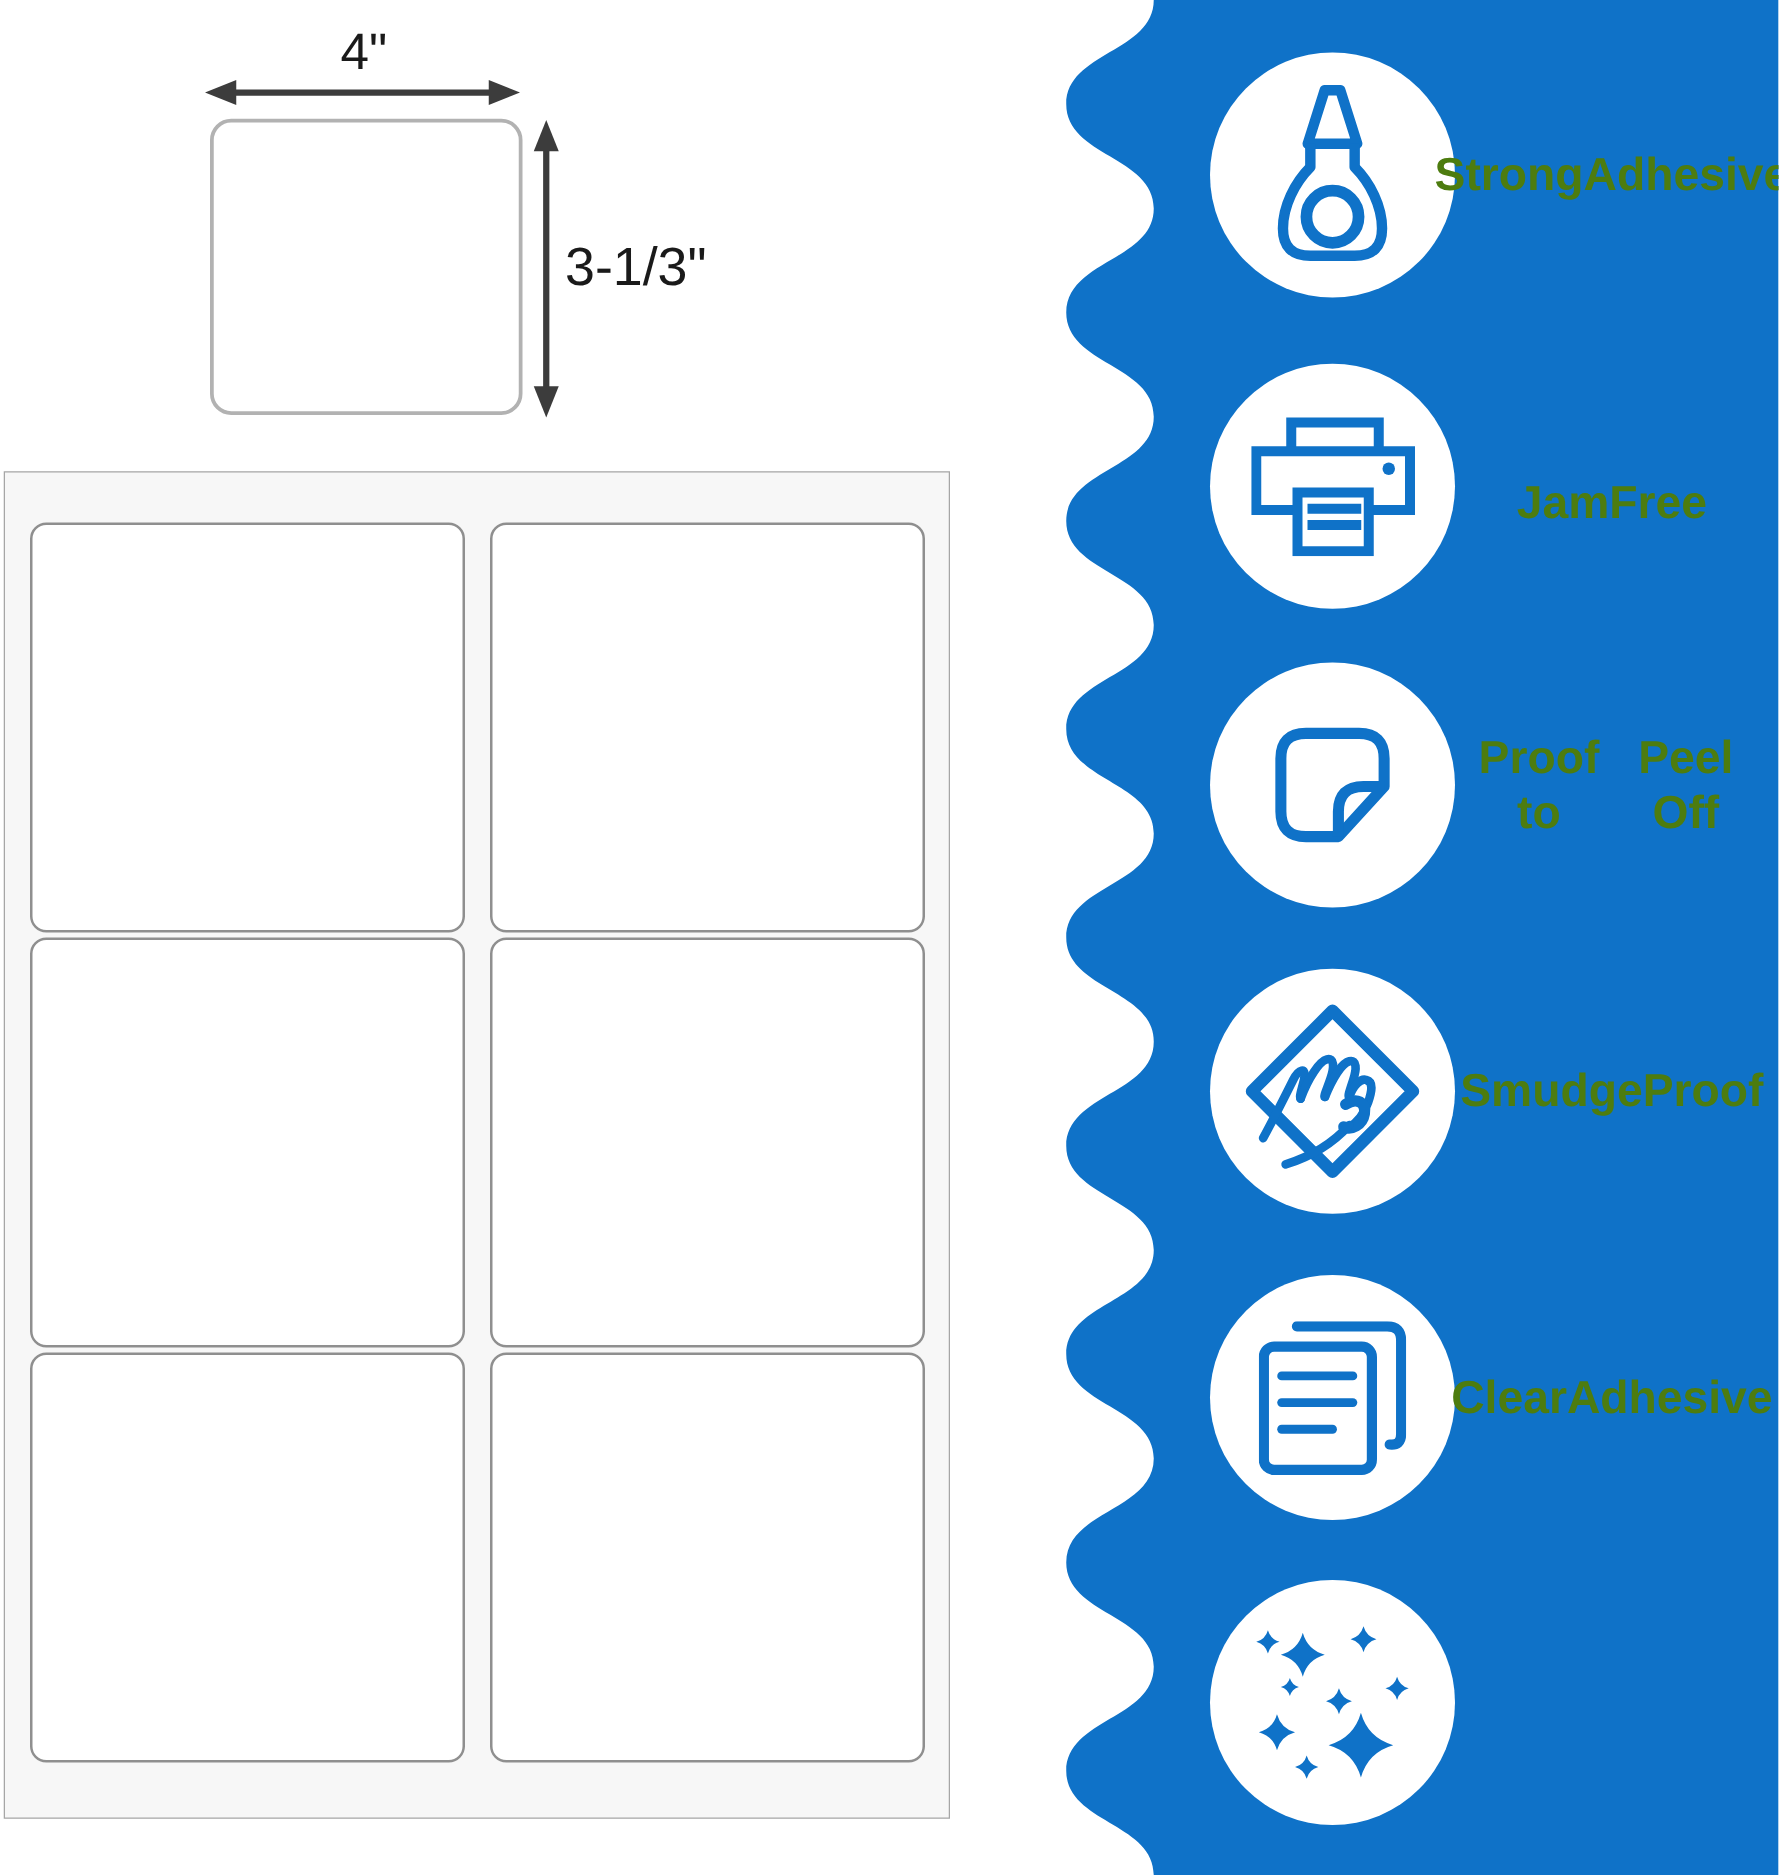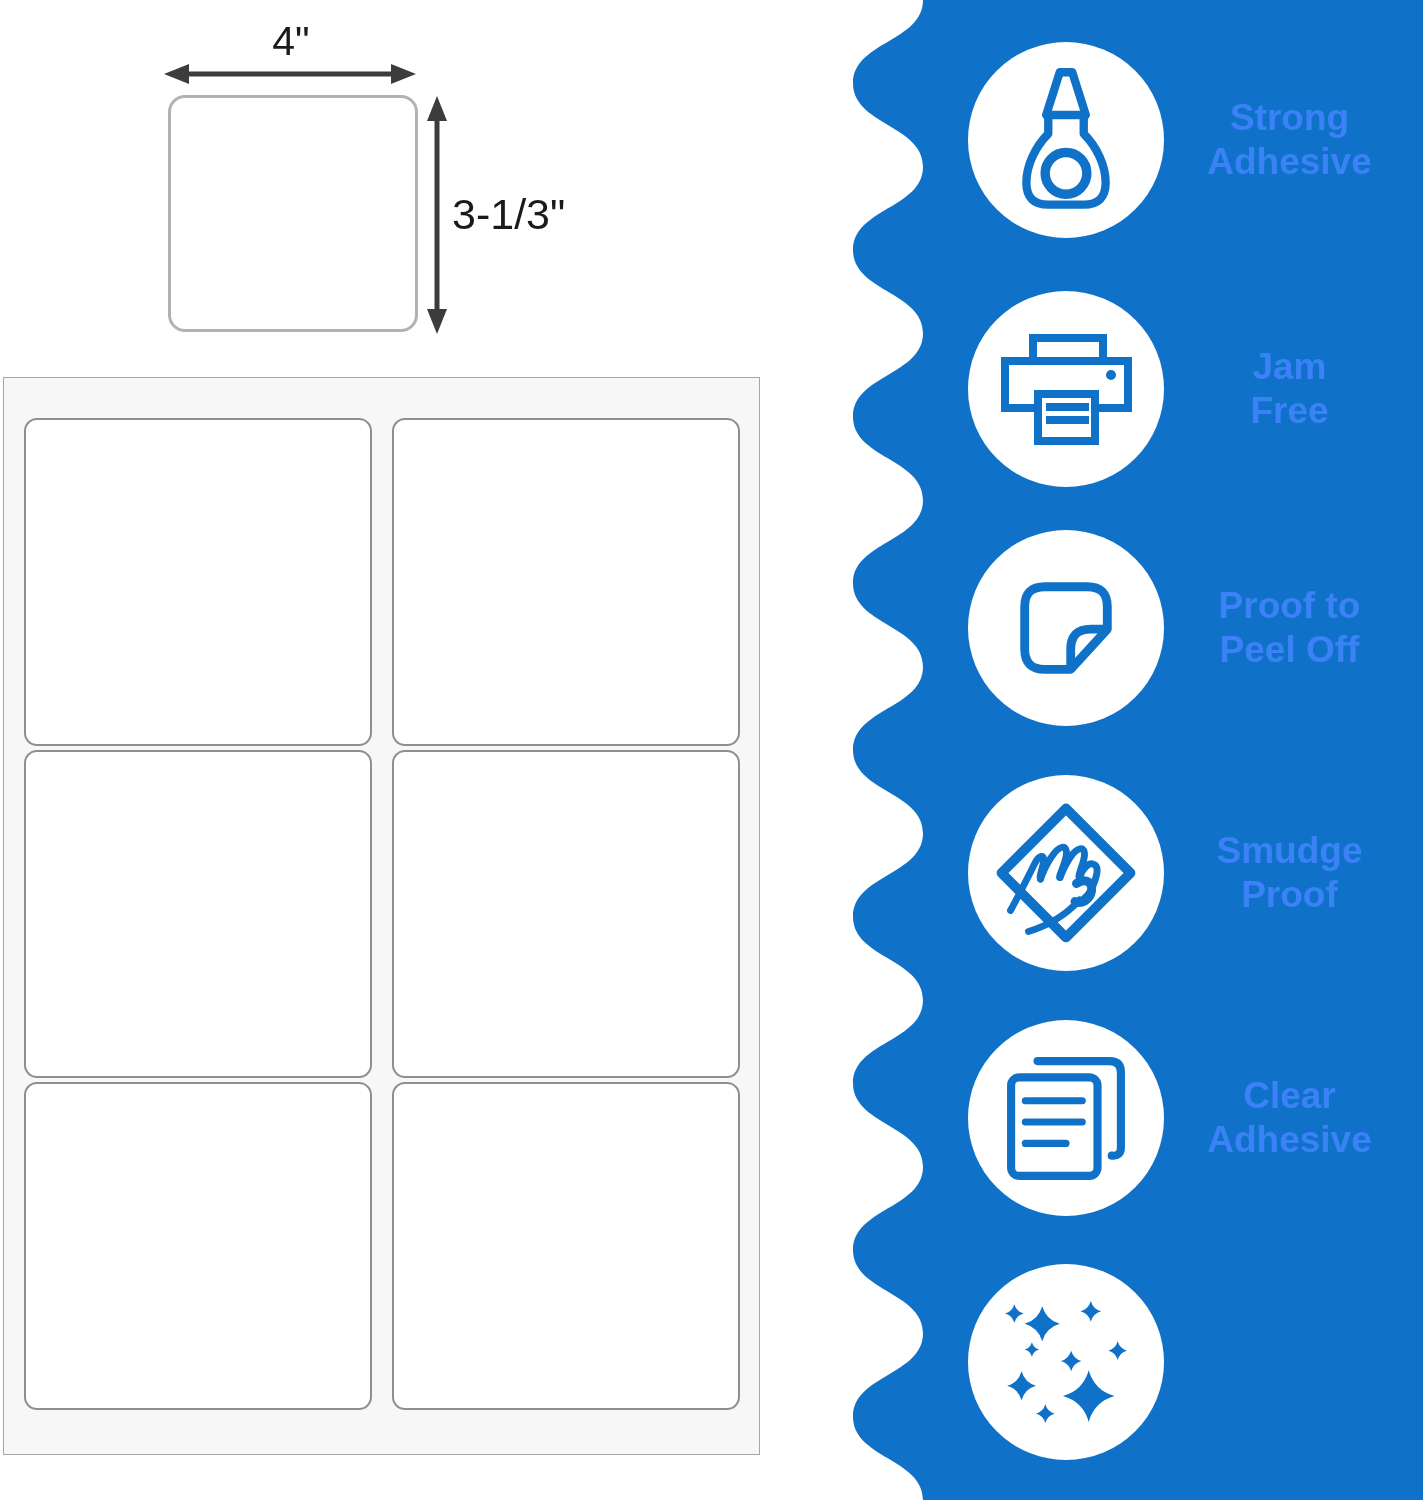--- a/index.html
+++ b/index.html
@@ -32,22 +32,22 @@
     background:#fff;border:2px solid #8f8f8f;border-radius:13px;
   }
   
   .wave-svg{position:absolute;left:0;top:0;}
   .feature-circle{
     position:absolute;left:968px;width:196px;height:196px;border-radius:50%;
     background:#fff;display:flex;align-items:center;justify-content:center;
   }
   .feature-text{
     position:absolute;left:1172px;width:235px;height:116px;
-    display:flex;flex-direction:column;align-items:center;justify-content:center;
-    color:#3b82f6;font-weight:bold;font-size:37px;line-height:1.2;text-align:center;
+    display:flex;flex-direction:row;align-items:center;justify-content:center;
+    color:#4d7c0f;font-weight:bold;font-size:37px;line-height:1.2;text-align:center;
   }
   .ic{stroke:var(--accent,#0f72c8);fill:none;}
   .icf{fill:var(--accent,#0f72c8);stroke:none;}
   .icw{fill:#fff;stroke:var(--accent,#0f72c8);}
   .arrow-line{stroke:var(--arrow,#3c3c3c);stroke-width:5;}
   .arrow-head{fill:var(--arrow,#3c3c3c);}
 </style>
 </head>
 <body>
 
@@ -99,21 +99,21 @@
   <div class="feature-circle" style="top:291px">
     <svg width="131" height="112" viewBox="0 0 131 112">
       <rect class="ic" stroke-width="8" x="32" y="5" width="70" height="27"></rect>
       <rect class="icw" stroke-width="8" x="4" y="28" width="123" height="47"></rect>
       <rect class="icw" stroke-width="8" x="37" y="61" width="57" height="47"></rect>
       <circle class="icf" cx="110" cy="42" r="5"></circle>
       <rect class="icf" x="45" y="70" width="43" height="8"></rect>
       <rect class="icf" x="45" y="83" width="43" height="8"></rect>
     </svg>
   </div>
-  <div class="feature-text" style="top:331px">
+  <div class="feature-text" style="top:344px">
     <span>Jam</span>
     <span>Free</span>
   </div>
 
   <div class="feature-circle" style="top:530px">
     <svg width="118" height="118" viewBox="0 0 100 100">
       <path class="ic" stroke-width="7.5" stroke-linejoin="round" d="M 32,15 H 68 Q 85,15 85,32 V 51 L 54,85 H 32 Q 15,85 15,68 V 32 Q 15,15 32,15 Z"></path>
       <path class="ic" stroke-width="7.5" stroke-linejoin="round" d="M 85,51 H 71 Q 54,51 54,68 V 85"></path>
     </svg>
   </div>

